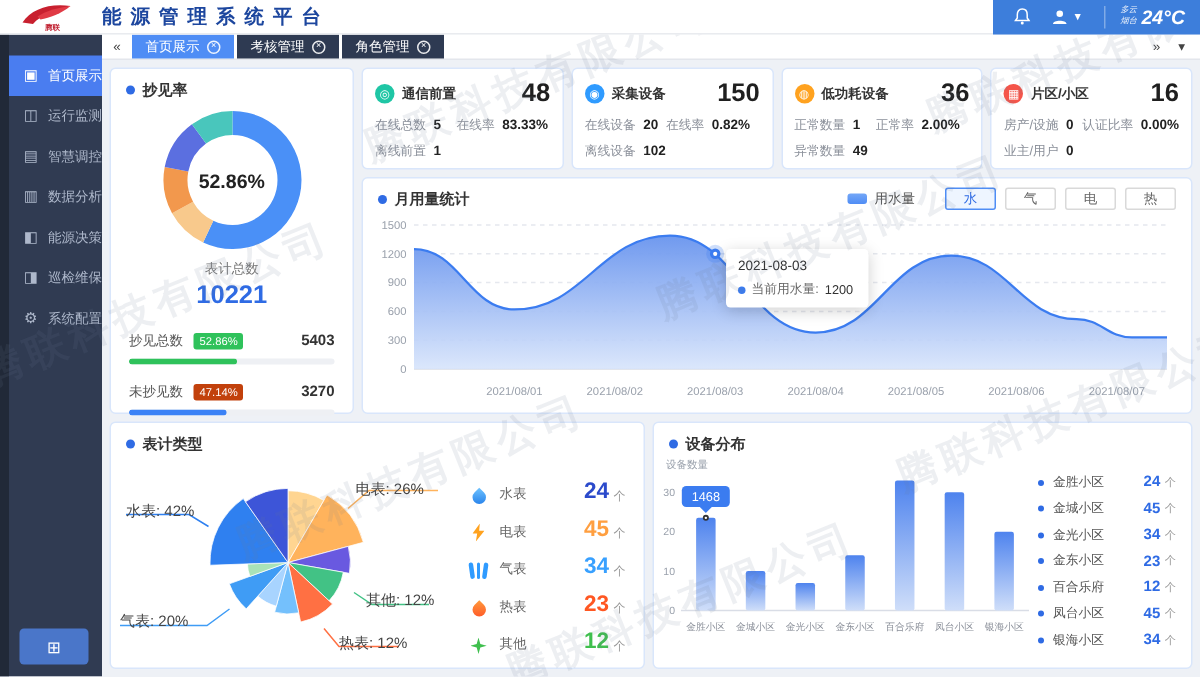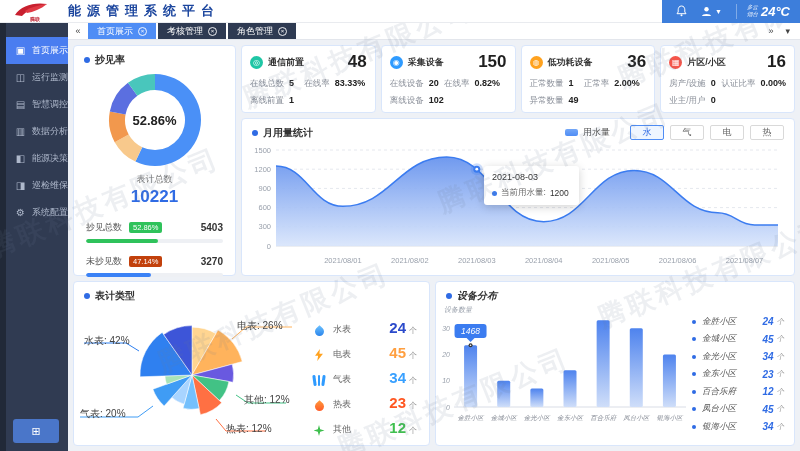--- a/index.html
+++ b/index.html
@@ -94,21 +94,21 @@
   .mtl-count { margin-left:auto; font-size:15px; font-weight:bold; }
   .mtl-unit { font-size:8px; color:#999; margin-left:3px; }
   .shape-drop { width:9px; height:9px; border-radius:0 50% 50% 50%; transform:rotate(45deg); background:linear-gradient(135deg,#6fc3ff,#1e7ae8); }
   .shape-fire { width:9px; height:9px; border-radius:0 50% 50% 50%; transform:rotate(45deg); background:linear-gradient(135deg,#ff9a3c,#ff5226); }
   .shape-bolt { width:11px; height:12px; background:#ffa21f; clip-path:polygon(58% 0,14% 56%,42% 56%,34% 100%,86% 40%,54% 40%); }
   .shape-star { width:11px; height:11px; background:#3fbf4e; clip-path:polygon(50% 0,61% 39%,100% 50%,61% 61%,50% 100%,39% 61%,0 50%,39% 39%); }
   .shape-gas { display:flex; gap:2px; }
   .shape-gas i { width:2.5px; height:11px; background:#2f9bff; border-radius:2px; }
   .shape-gas i:nth-child(1){ transform:rotate(-8deg);} .shape-gas i:nth-child(3){ transform:rotate(8deg);}
 
-  #panel-device { flex:1; min-width:0;font-style:italic; }
+  #panel-device { flex:1; min-width:0; }
   .dev-body { display:flex; }
   .dev-plot { position:relative; width:256px; flex-shrink:0; }
   .dev-ylabel { position:absolute; left:8px; top:2px; font-size:7px; color:#99a0ab; }
   .b-tooltip { position:absolute; top:21px; background:#3b7cf0; color:#fff; font-size:8.5px; border-radius:3px; padding:2px 7px; transform:translateX(-50%); }
   .b-tooltip:after { content:""; position:absolute; left:50%; bottom:-4px; transform:translateX(-50%); border:4px solid transparent; border-top-color:#3b7cf0; border-bottom:0; }
   .devl { flex:1; padding:10px 10px 0 0; }
   .devl-row { display:flex; align-items:center; height:17.5px; cursor:pointer; }
   .devl-dot { width:4px; height:4px; border-radius:50%; background:#2f6be4; margin-right:6px; flex-shrink:0; }
   .devl-label { font-size:8.5px; color:#555; }
   .devl-count { margin-left:auto; font-size:10px; font-weight:bold; color:#2f6be4; }

